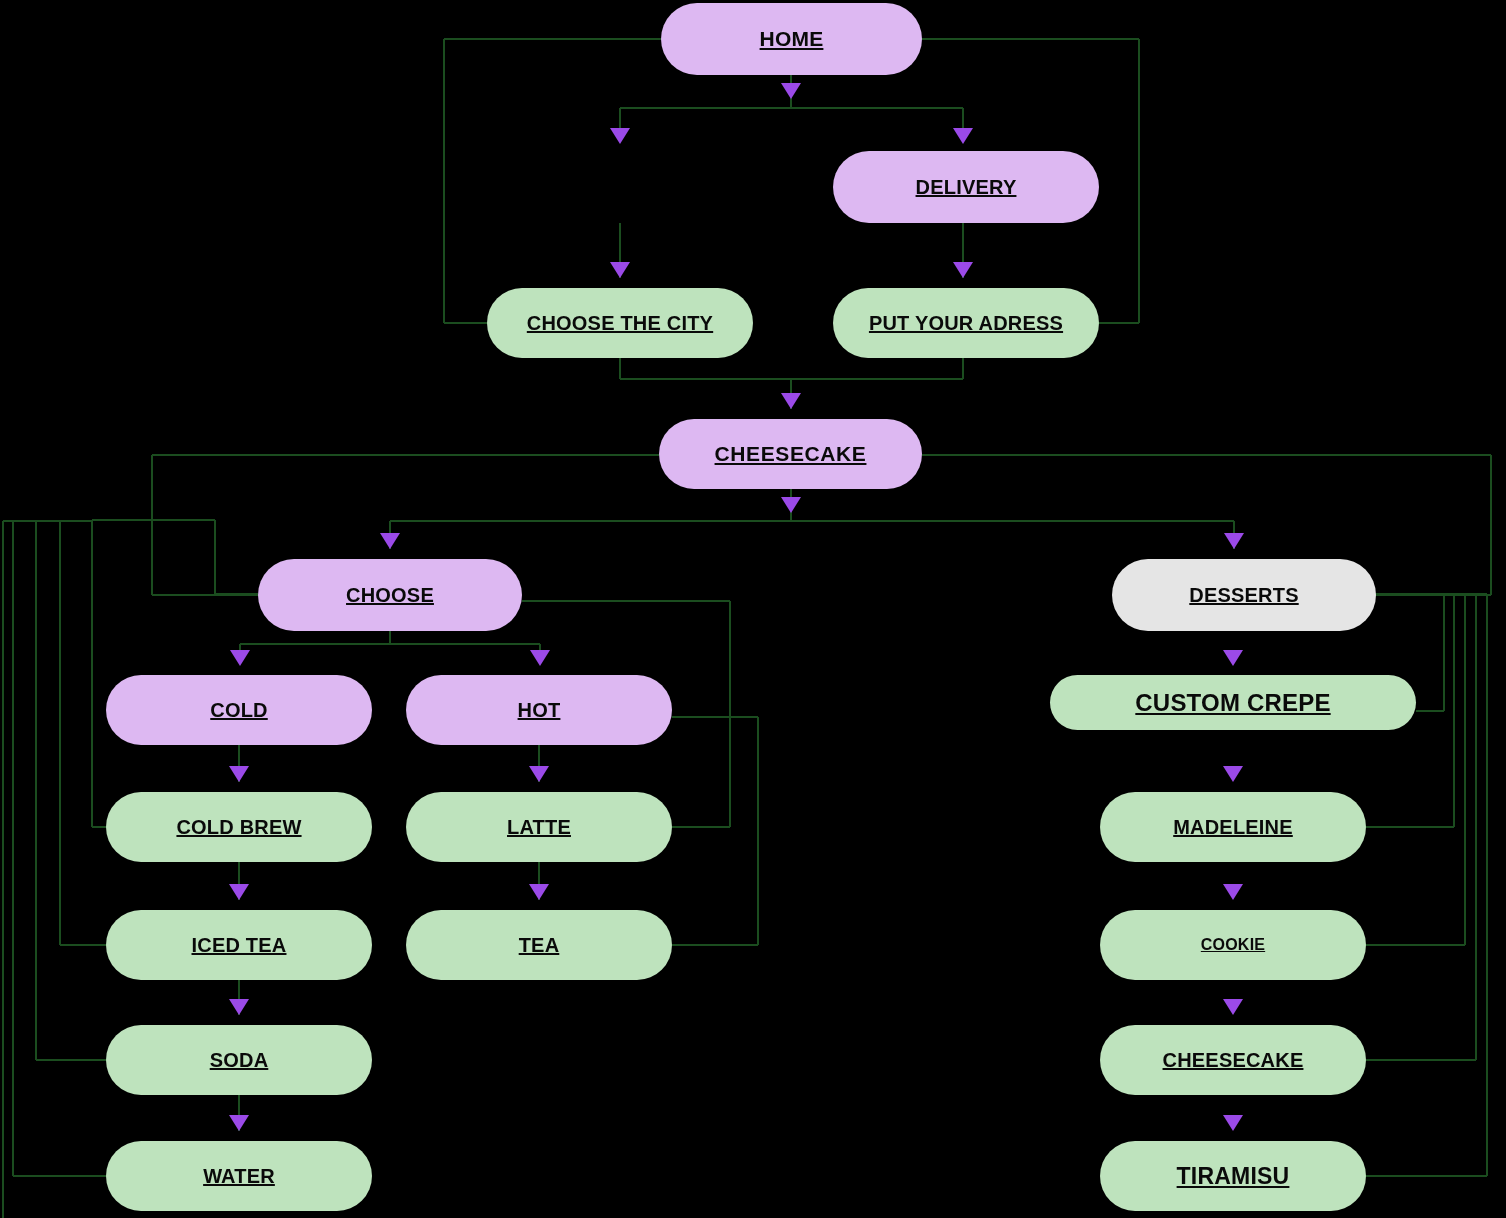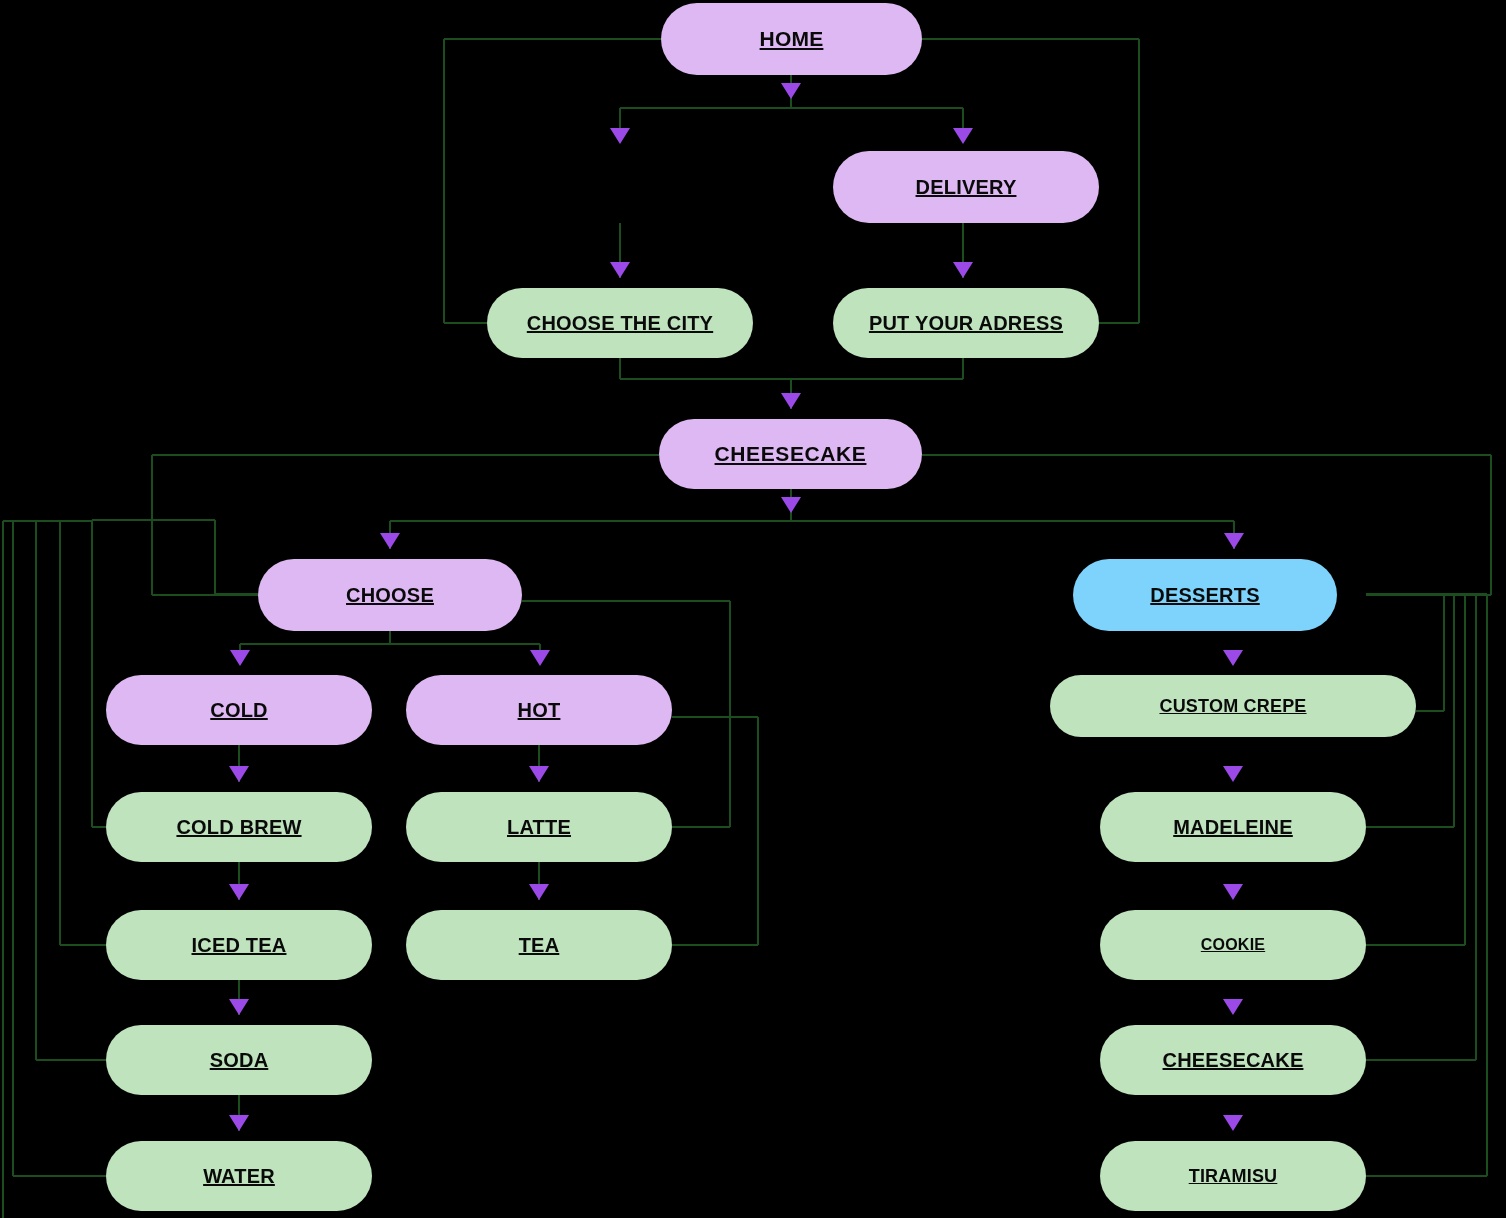--- a/index.html
+++ b/index.html
@@ -181,41 +181,41 @@
   <div class="node purple" style="left: 833px; top: 151px; width: 266px; height: 72px; font-size: 20px; background: rgb(221, 184, 242); color: rgb(10, 10, 10);">DELIVERY</div>
 
   <div class="node green" style="left: 487px; top: 288px; width: 266px; height: 70px; font-size: 20px; background: rgb(190, 227, 189); color: rgb(10, 10, 10);">CHOOSE THE CITY</div>
 
   <div class="node green" style="left: 833px; top: 288px; width: 266px; height: 70px; font-size: 20px; background: rgb(190, 227, 189); color: rgb(10, 10, 10);">PUT YOUR ADRESS</div>
 
   <div class="node purple light" style="left: 659px; top: 419px; width: 263px; height: 70px; font-size: 21px; background: rgb(221, 184, 242); color: rgb(10, 10, 10);">CHEESECAKE</div>
 
   <div class="node purple" style="left: 258px; top: 559px; width: 264px; height: 72px; font-size: 20px; background: rgb(221, 184, 242); color: rgb(10, 10, 10);">CHOOSE</div>
 
-  <div class="node purple" style="left: 1073px; top: 559px; width: 264px; height: 72px; font-size: 20px; background: #7dd3fc; color: rgb(10, 10, 10);">DESSERTS</div>
+  <div class="node purple" style="left: 1112px; top: 559px; width: 264px; height: 72px; font-size: 20px; background: #e5e5e5; color: rgb(10, 10, 10);">DESSERTS</div>
 
   <div class="node purple" style="left: 106px; top: 675px; width: 266px; height: 70px; font-size: 20px; background: rgb(221, 184, 242); color: rgb(10, 10, 10);">COLD</div>
 
   <div class="node purple" style="left: 406px; top: 675px; width: 266px; height: 70px; font-size: 20px; background: rgb(221, 184, 242); color: rgb(10, 10, 10);">HOT</div>
 
-  <div class="node green" style="left: 1050px; top: 675px; width: 366px; height: 62px; font-size: 18px; background: rgb(190, 227, 189); color: rgb(10, 10, 10);">CUSTOM CREPE</div>
+  <div class="node green" style="left: 1050px; top: 675px; width: 366px; height: 55px; font-size: 24px; background: rgb(190, 227, 189); color: rgb(10, 10, 10);">CUSTOM CREPE</div>
 
   <div class="node green" style="left: 106px; top: 792px; width: 266px; height: 70px; font-size: 20px; background: rgb(190, 227, 189); color: rgb(10, 10, 10);">COLD BREW</div>
 
   <div class="node green" style="left: 1100px; top: 792px; width: 266px; height: 70px; font-size: 20px; background: rgb(190, 227, 189); color: rgb(10, 10, 10);">MADELEINE</div>
 
   <div class="node green" style="left: 406px; top: 792px; width: 266px; height: 70px; font-size: 20px; background: rgb(190, 227, 189); color: rgb(10, 10, 10);">LATTE</div>
 
   <div class="node green" style="left: 106px; top: 910px; width: 266px; height: 70px; font-size: 20px; background: rgb(190, 227, 189); color: rgb(10, 10, 10);">ICED TEA</div>
 
   <div class="node green" style="left: 406px; top: 910px; width: 266px; height: 70px; font-size: 20px; background: rgb(190, 227, 189); color: rgb(10, 10, 10);">TEA</div>
 
   <div class="node green" style="left: 1100px; top: 910px; width: 266px; height: 70px; font-size: 16px; background: rgb(190, 227, 189); color: rgb(10, 10, 10);">COOKIE</div>
 
   <div class="node green" style="left: 106px; top: 1025px; width: 266px; height: 70px; font-size: 20px; background: rgb(190, 227, 189); color: rgb(10, 10, 10);">SODA</div>
 
   <div class="node green" style="left: 1100px; top: 1025px; width: 266px; height: 70px; font-size: 20px; background: rgb(190, 227, 189); color: rgb(10, 10, 10);">CHEESECAKE</div>
 
   <div class="node green" style="left: 106px; top: 1141px; width: 266px; height: 70px; font-size: 20px; background: rgb(190, 227, 189); color: rgb(10, 10, 10);">WATER</div>
 
-  <div class="node green" style="left: 1100px; top: 1141px; width: 266px; height: 70px; font-size: 18px; background: rgb(190, 227, 189); color: rgb(10, 10, 10);">TIRAMISU</div>
+  <div class="node green" style="left: 1100px; top: 1141px; width: 266px; height: 70px; font-size: 23px; background: rgb(190, 227, 189); color: rgb(10, 10, 10);">TIRAMISU</div>
 
 </div>
 
 </body></html>

